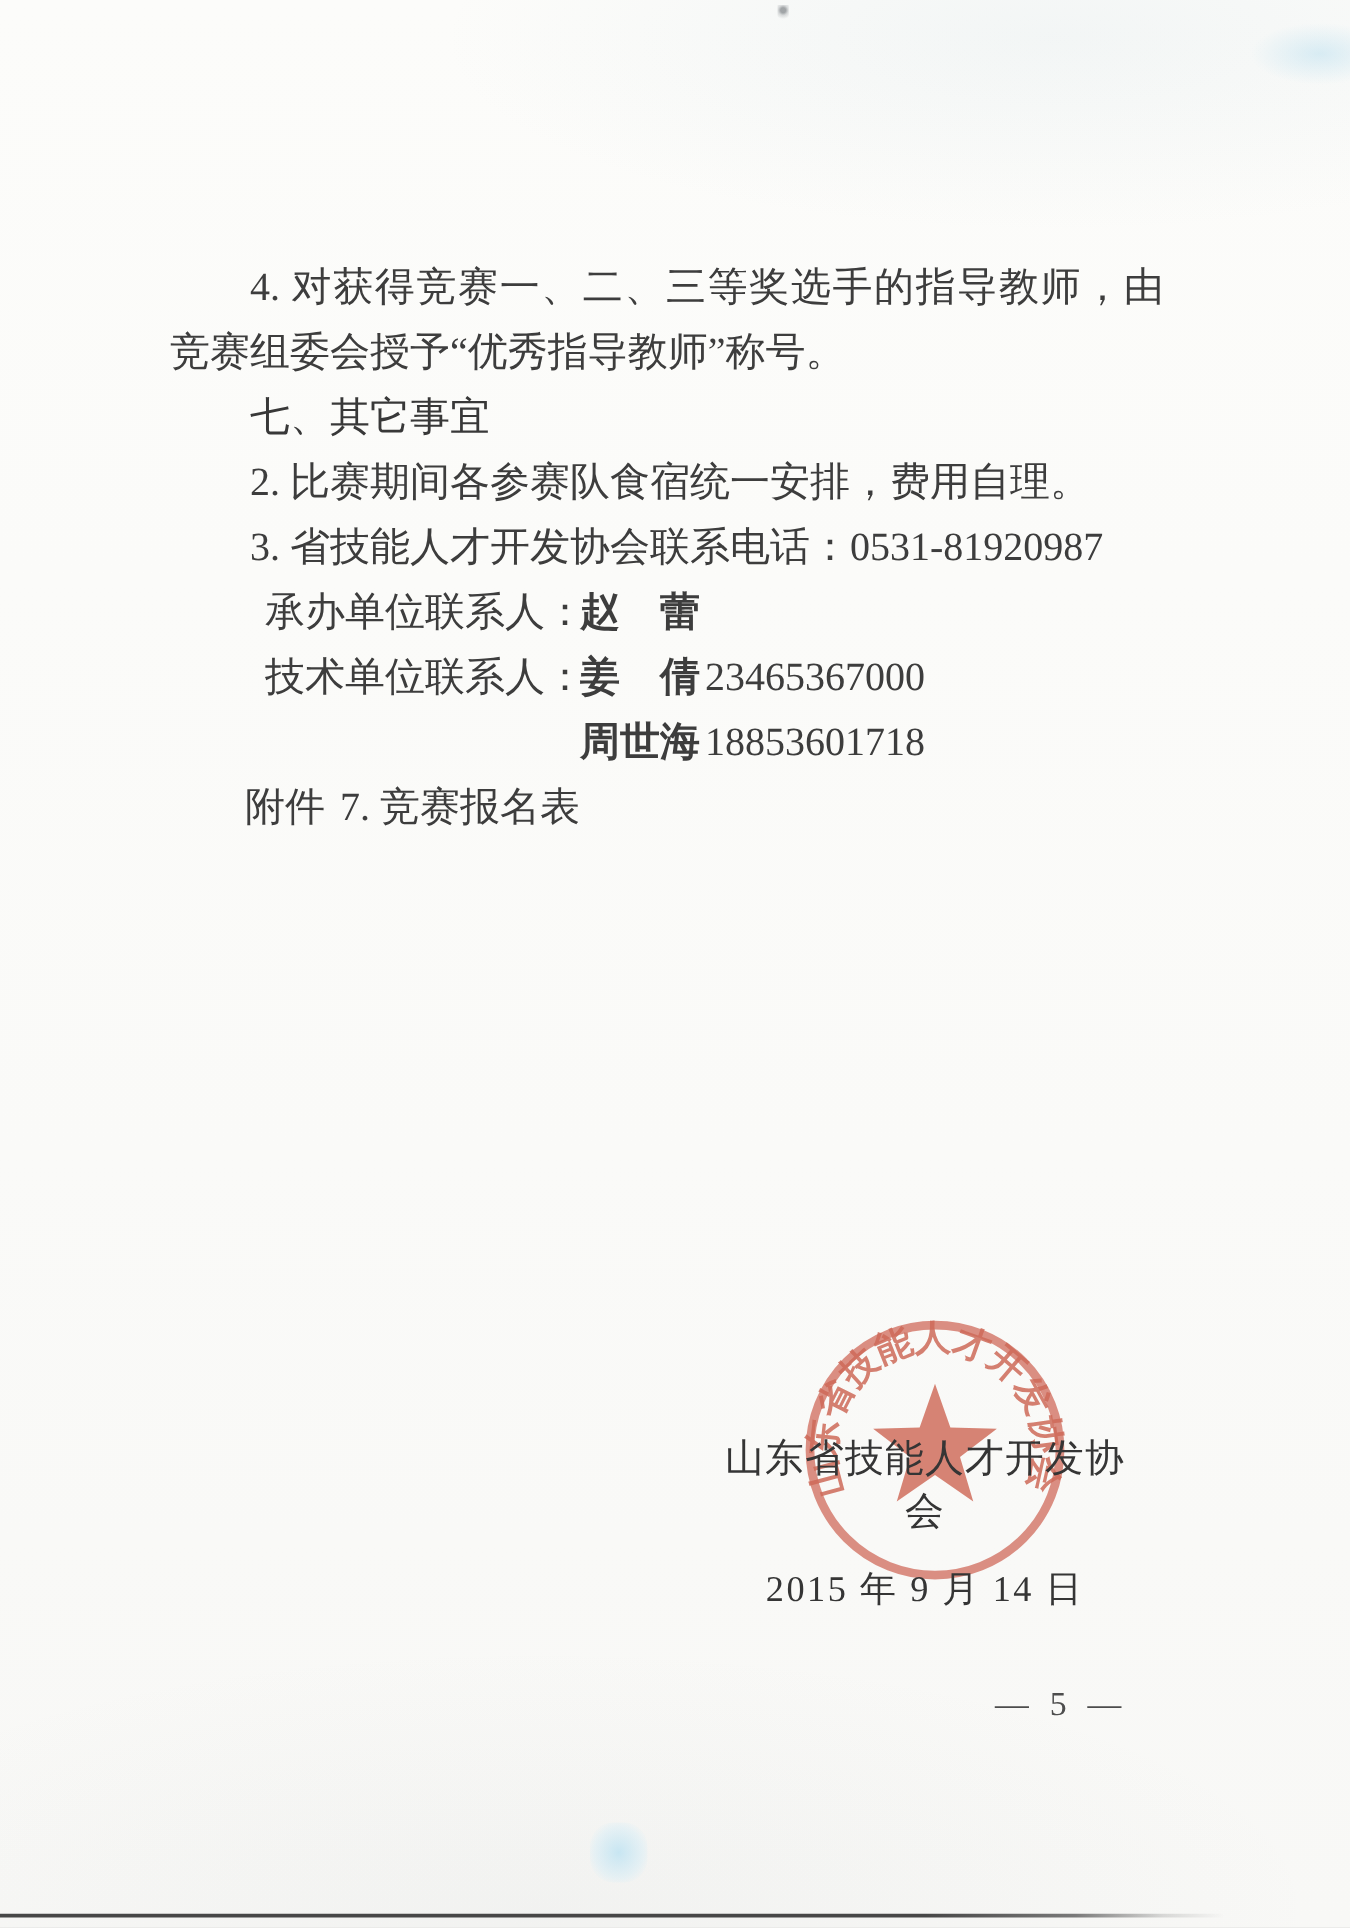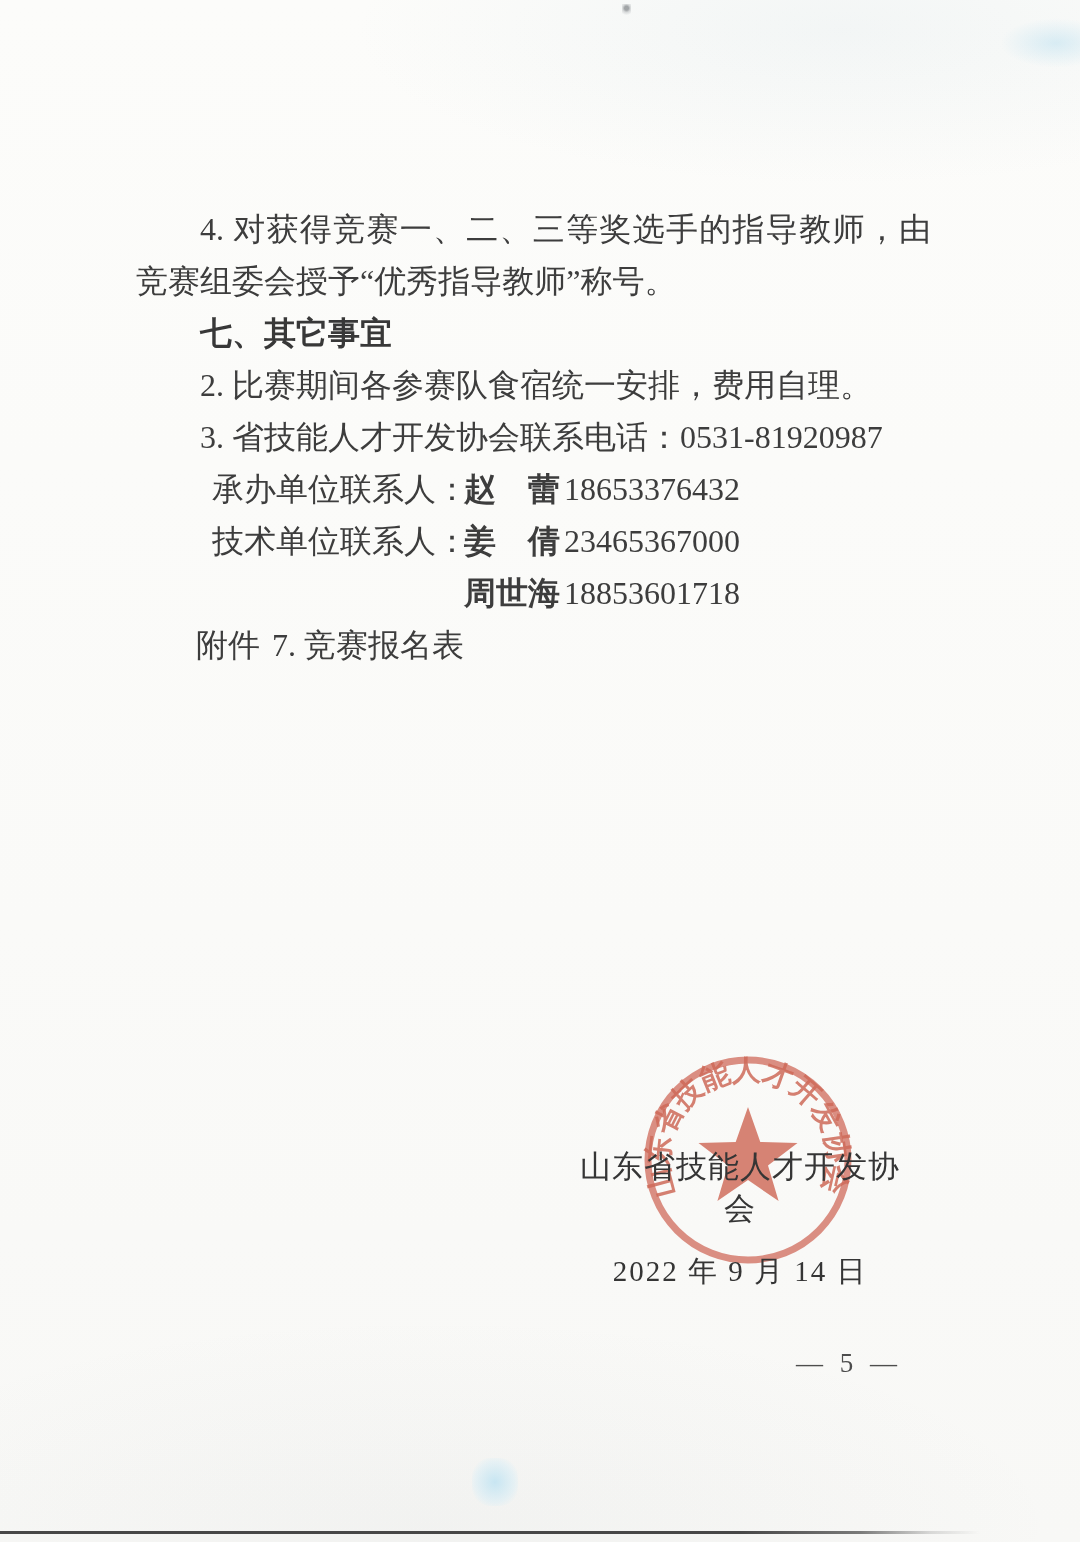--- a/index.html
+++ b/index.html
@@ -35,21 +35,21 @@
   }
   
   .content{
     position:absolute;left:136px;top:203px;width:795px;
     font-size:32px;line-height:52px;
     text-align:justify;
   }
   .para{margin:0;}
   .indent{text-indent:64px;}
   .heading{
-    font-weight:bold;text-indent:64px;
+    font-weight:normal;text-indent:64px;
     font-family:"Liberation Sans","DejaVu Sans",sans-serif;
     color:#383838;
   }
   .contact-row{display:flex;white-space:nowrap;}
   .c-indent{width:76px;flex:0 0 auto;}
   .c-label{width:252px;flex:0 0 auto;}
   .c-name{width:100px;flex:0 0 auto;font-weight:bold;}
   .c-phone{flex:0 0 auto;}
   .attachments{}
   .att-line{display:flex;white-space:nowrap;}
@@ -82,21 +82,20 @@
   <div class="content">
     <p class="para indent">4. 对获得竞赛一、二、三等奖选手的指导教师，由竞赛组委会授予“优秀指导教师”称号。</p>
     <p class="para heading">七、其它事宜</p>
     <p class="para indent">2. 比赛期间各参赛队食宿统一安排，费用自理。</p>
     <p class="para indent">3. 省技能人才开发协会联系电话：0531-81920987</p>
 
     <div class="contact-row">
       <span class="c-indent"></span>
       <span class="c-label">承办单位联系人：</span>
       <span class="c-name">赵　蕾</span>
-      <span class="c-phone">18653376432</span>
     </div>
     <div class="contact-row">
       <span class="c-indent"></span>
       <span class="c-label">技术单位联系人：</span>
       <span class="c-name">姜　倩</span>
       <span class="c-phone">23465367000</span>
     </div>
     <div class="contact-row">
       <span class="c-indent"></span>
       <span class="c-label"></span>
@@ -123,18 +122,18 @@
     <g>
       <path id="sealArc" d="M 35.5 144.8 A 80 80 0 1 1 180.5 144.8" fill="none"></path>
       <text font-size="29" fill="#c95b48" fill-opacity="0.85" font-family="Liberation Serif, DejaVu Serif, serif" font-weight="bold">
         <textPath href="#sealArc" startOffset="0" textLength="318" lengthAdjust="spacing">山东省技能人才开发协会</textPath>
       </text>
     </g>
   </svg>
 
   <div class="signature">
     <div class="sig-org">山东省技能人才开发协会</div>
-    <div class="sig-date">2022 年 9 月 14 日</div>
+    <div class="sig-date">2015 年 9 月 14 日</div>
   </div>
 
   <div class="page-number">— 5 —</div>
 
 </div>
 
 </body></html>

